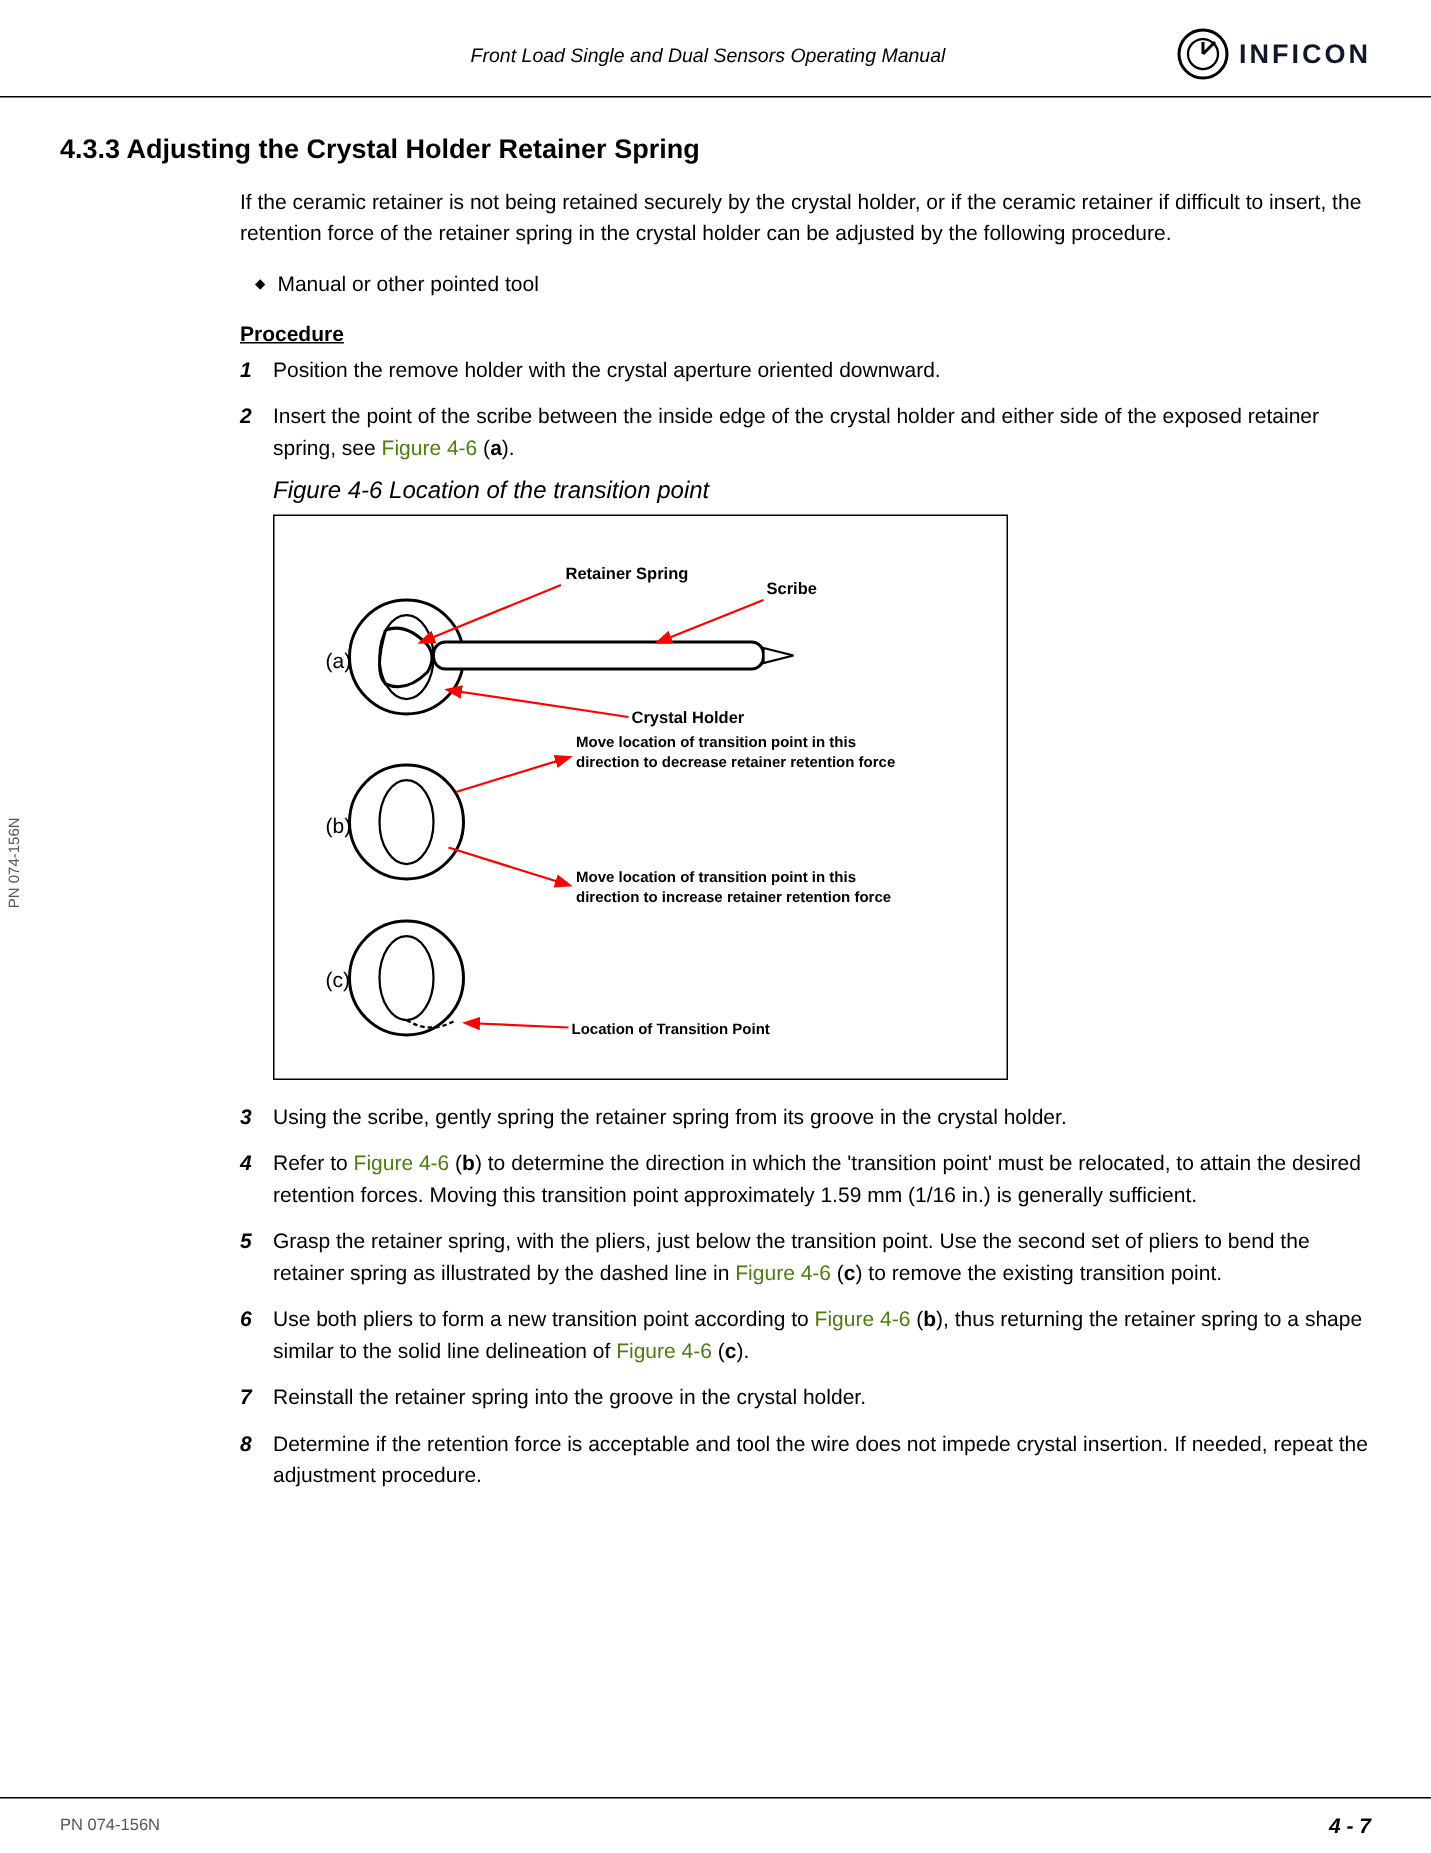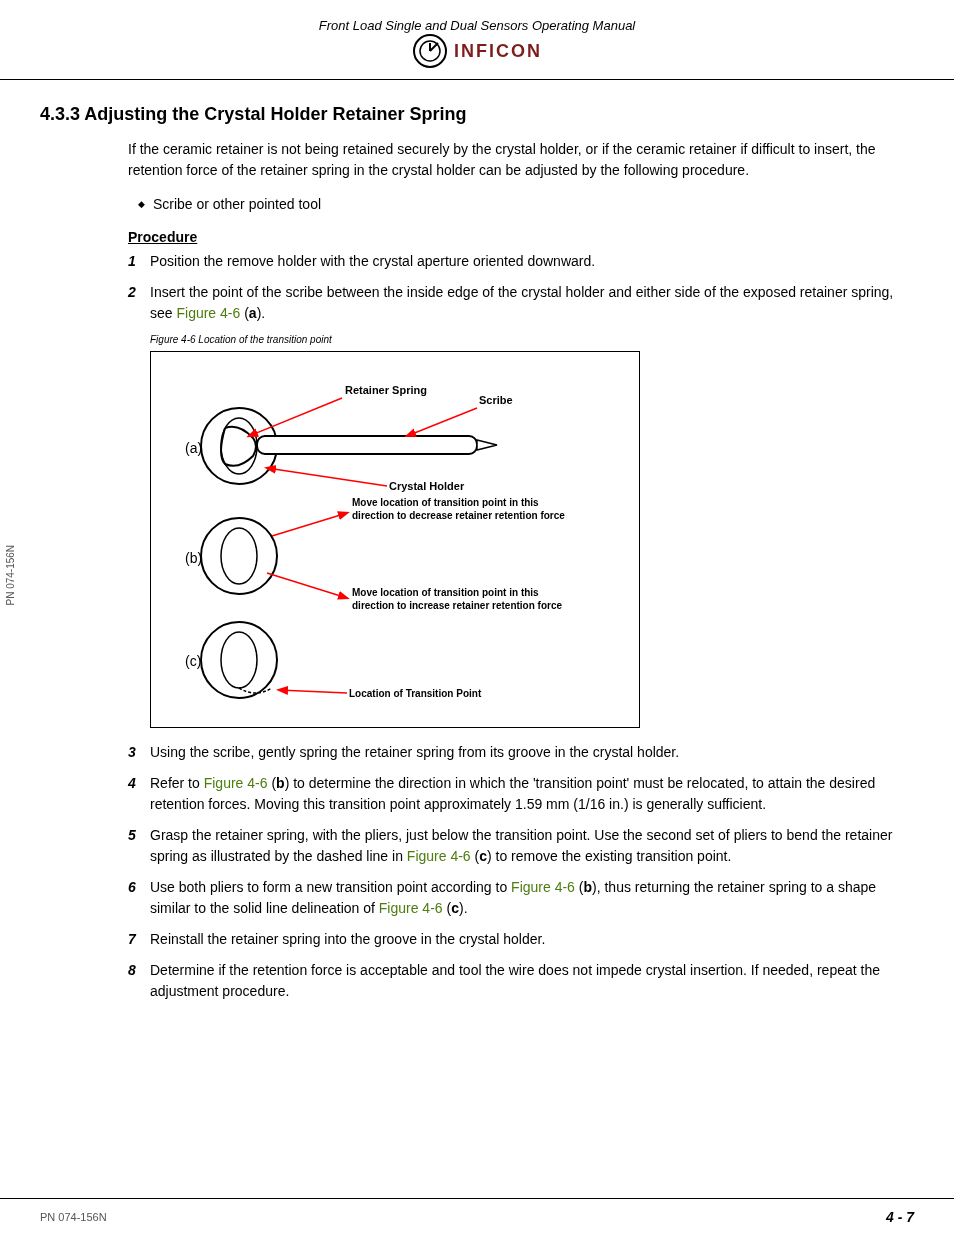--- a/index.html
+++ b/index.html
@@ -19,53 +19,52 @@
       position: relative;
       background: #fff;
     }
     
     .header {
       display: flex;
       justify-content: flex-start;
       align-items: center;
       padding: 18px 40px 10px 40px;
       border-bottom: 1.5px solid #000;
-      flex-direction: column;
     }
     .header-title {
       font-style: italic;
       font-size: 13px;
       color: #000;
       flex: 1;
       text-align: center;
     }
     .logo-area {
       display: flex;
       align-items: center;
       gap: 6px;
     }
     .logo-text {
       font-size: 18px;
       font-weight: bold;
       letter-spacing: 2px;
-      color: #7f1d1d;
+      color: #0f172a;
     }
     
     .content {
       padding: 24px 40px 40px 40px;
     }
     
     .section-heading {
       font-size: 18px;
       font-weight: bold;
       margin-bottom: 14px;
     }
     
     .indent {
-      margin-left: 88px;
+      margin-left: 120px;
     }
     .intro-text {
       font-size: 14px;
       line-height: 1.5;
       margin-bottom: 12px;
     }
     .subsection-label {
       font-weight: bold;
       text-decoration: underline;
       margin-bottom: 6px;
@@ -109,21 +108,21 @@
     }
     .step-text {
       flex: 1;
     }
     .link-blue {
       color: #4d7c0f;
       text-decoration: none;
     }
     
     .figure-caption {
-      font-size: 10px;
+      font-size: 16px;
       font-style: italic;
       margin-bottom: 6px;
     }
     .figure-container {
       border: 1.5px solid #000;
       margin-bottom: 14px;
       margin-left: 0;
       padding: 16px 16px 16px 16px;
       width: 490px;
       position: relative;
@@ -192,21 +191,21 @@
   <div class="content">
 
     <div class="section-heading">4.3.3  Adjusting the Crystal Holder Retainer Spring</div>
 
     <div class="indent">
 
       <p class="intro-text">If the ceramic retainer is not being retained securely by the crystal holder, or if the ceramic retainer if difficult to insert, the retention force of the retainer spring in the crystal holder can be adjusted by the following procedure.</p>
 
       <ul class="bullet-list">
         <li>
-            <span>Scribe or other pointed tool</span>
+            <span>Manual or other pointed tool</span>
           </li>
       </ul>
 
       <div class="subsection-label">Procedure</div>
 
       <ol class="steps">
 
         <li class="step">
           <span class="step-num">1</span>
           <span class="step-text">Position the remove holder with the crystal aperture oriented downward.</span>

